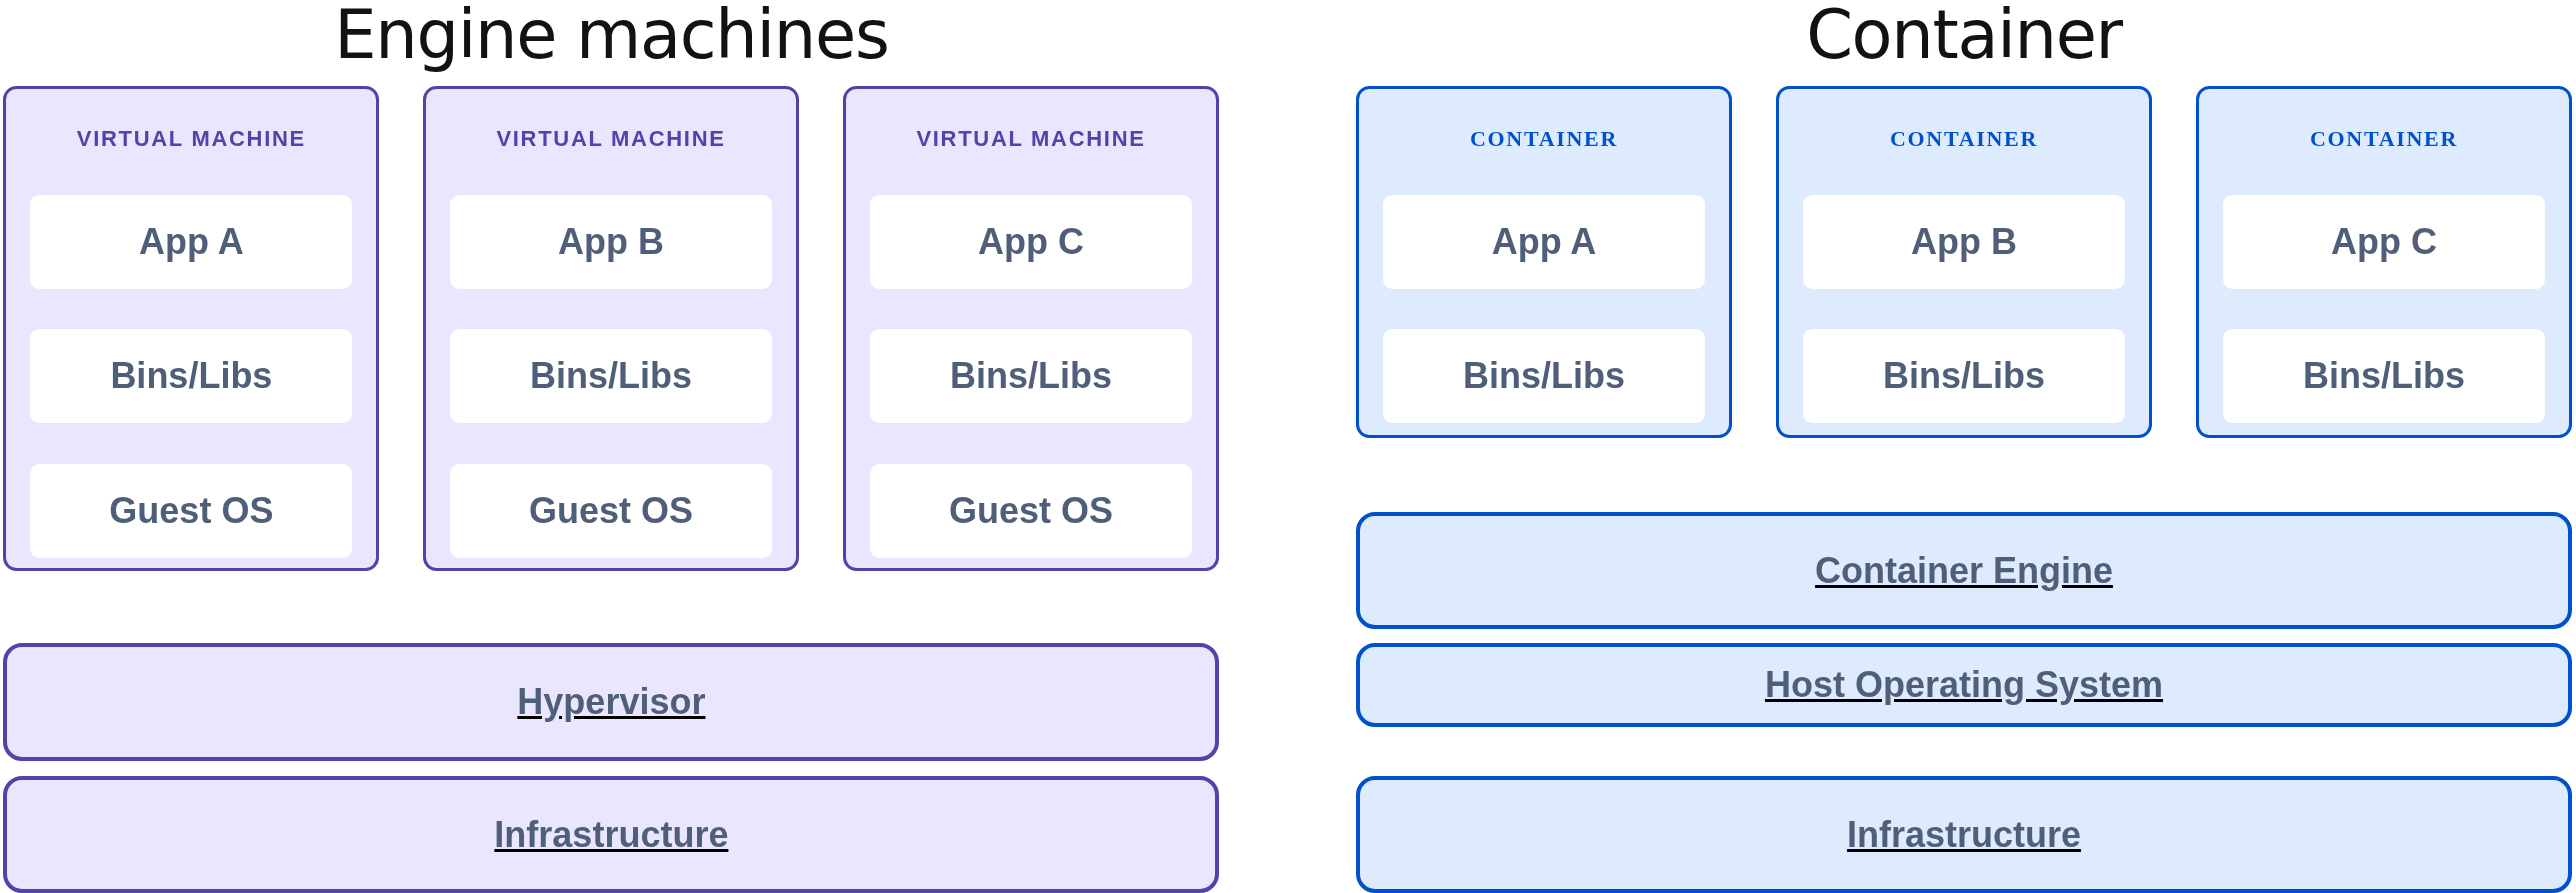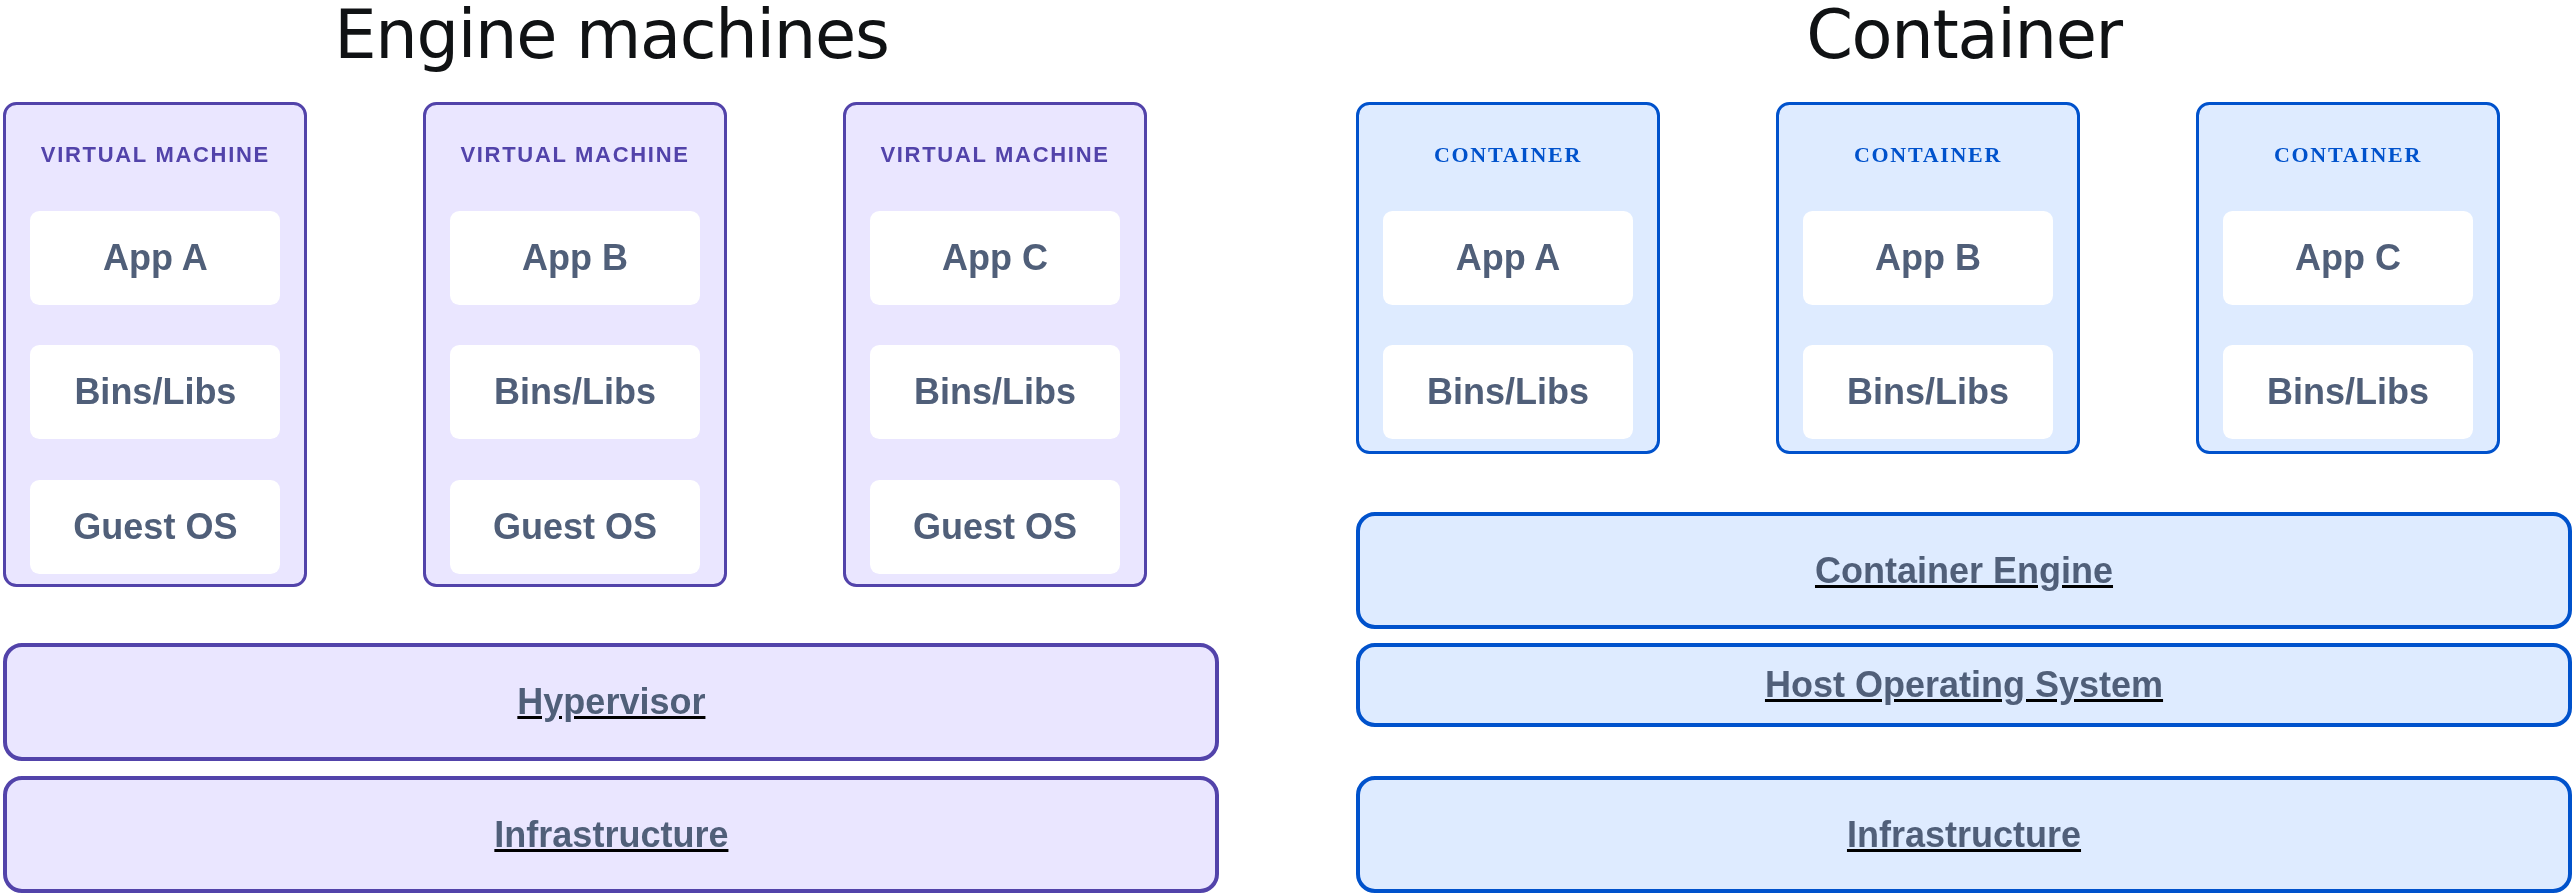--- a/index.html
+++ b/index.html
@@ -12,21 +12,21 @@
   }
   .section-title{
     position:absolute;top:0;height:70px;line-height:70px;
     text-align:center;
     font-family:"DejaVu Sans",sans-serif;
     font-size:67px;font-weight:400;letter-spacing:-1.3px;
     color:var(--title-text,#101214);
     white-space:nowrap;
   }
   .card{
-    position:absolute;top:102px;width:304px;
+    position:absolute;top:86px;width:376px;
     border-radius:13.4px;box-sizing:border-box;
   }
   .card.vm{
     height:485px;
     background:var(--vm-fill,#EAE6FF);
     border:3.4px solid var(--vm-border,#5243AA);
   }
   .card.container-card{
     height:352px;
     background:var(--container-fill,#DEEBFF);

